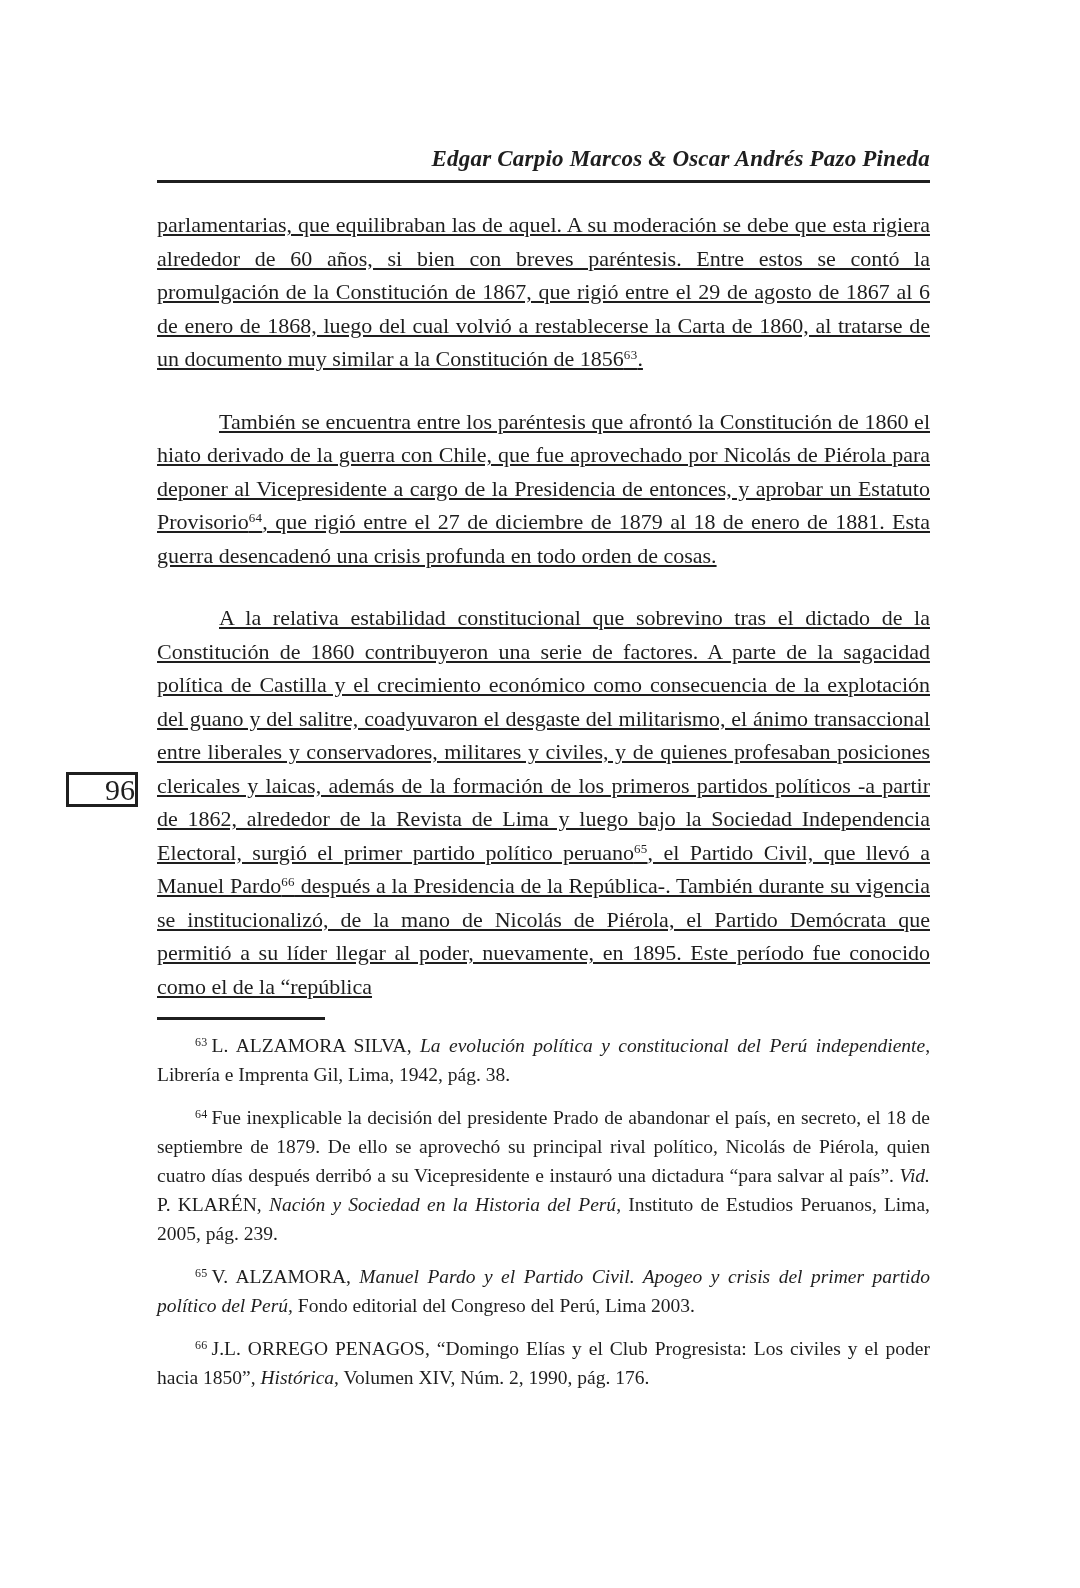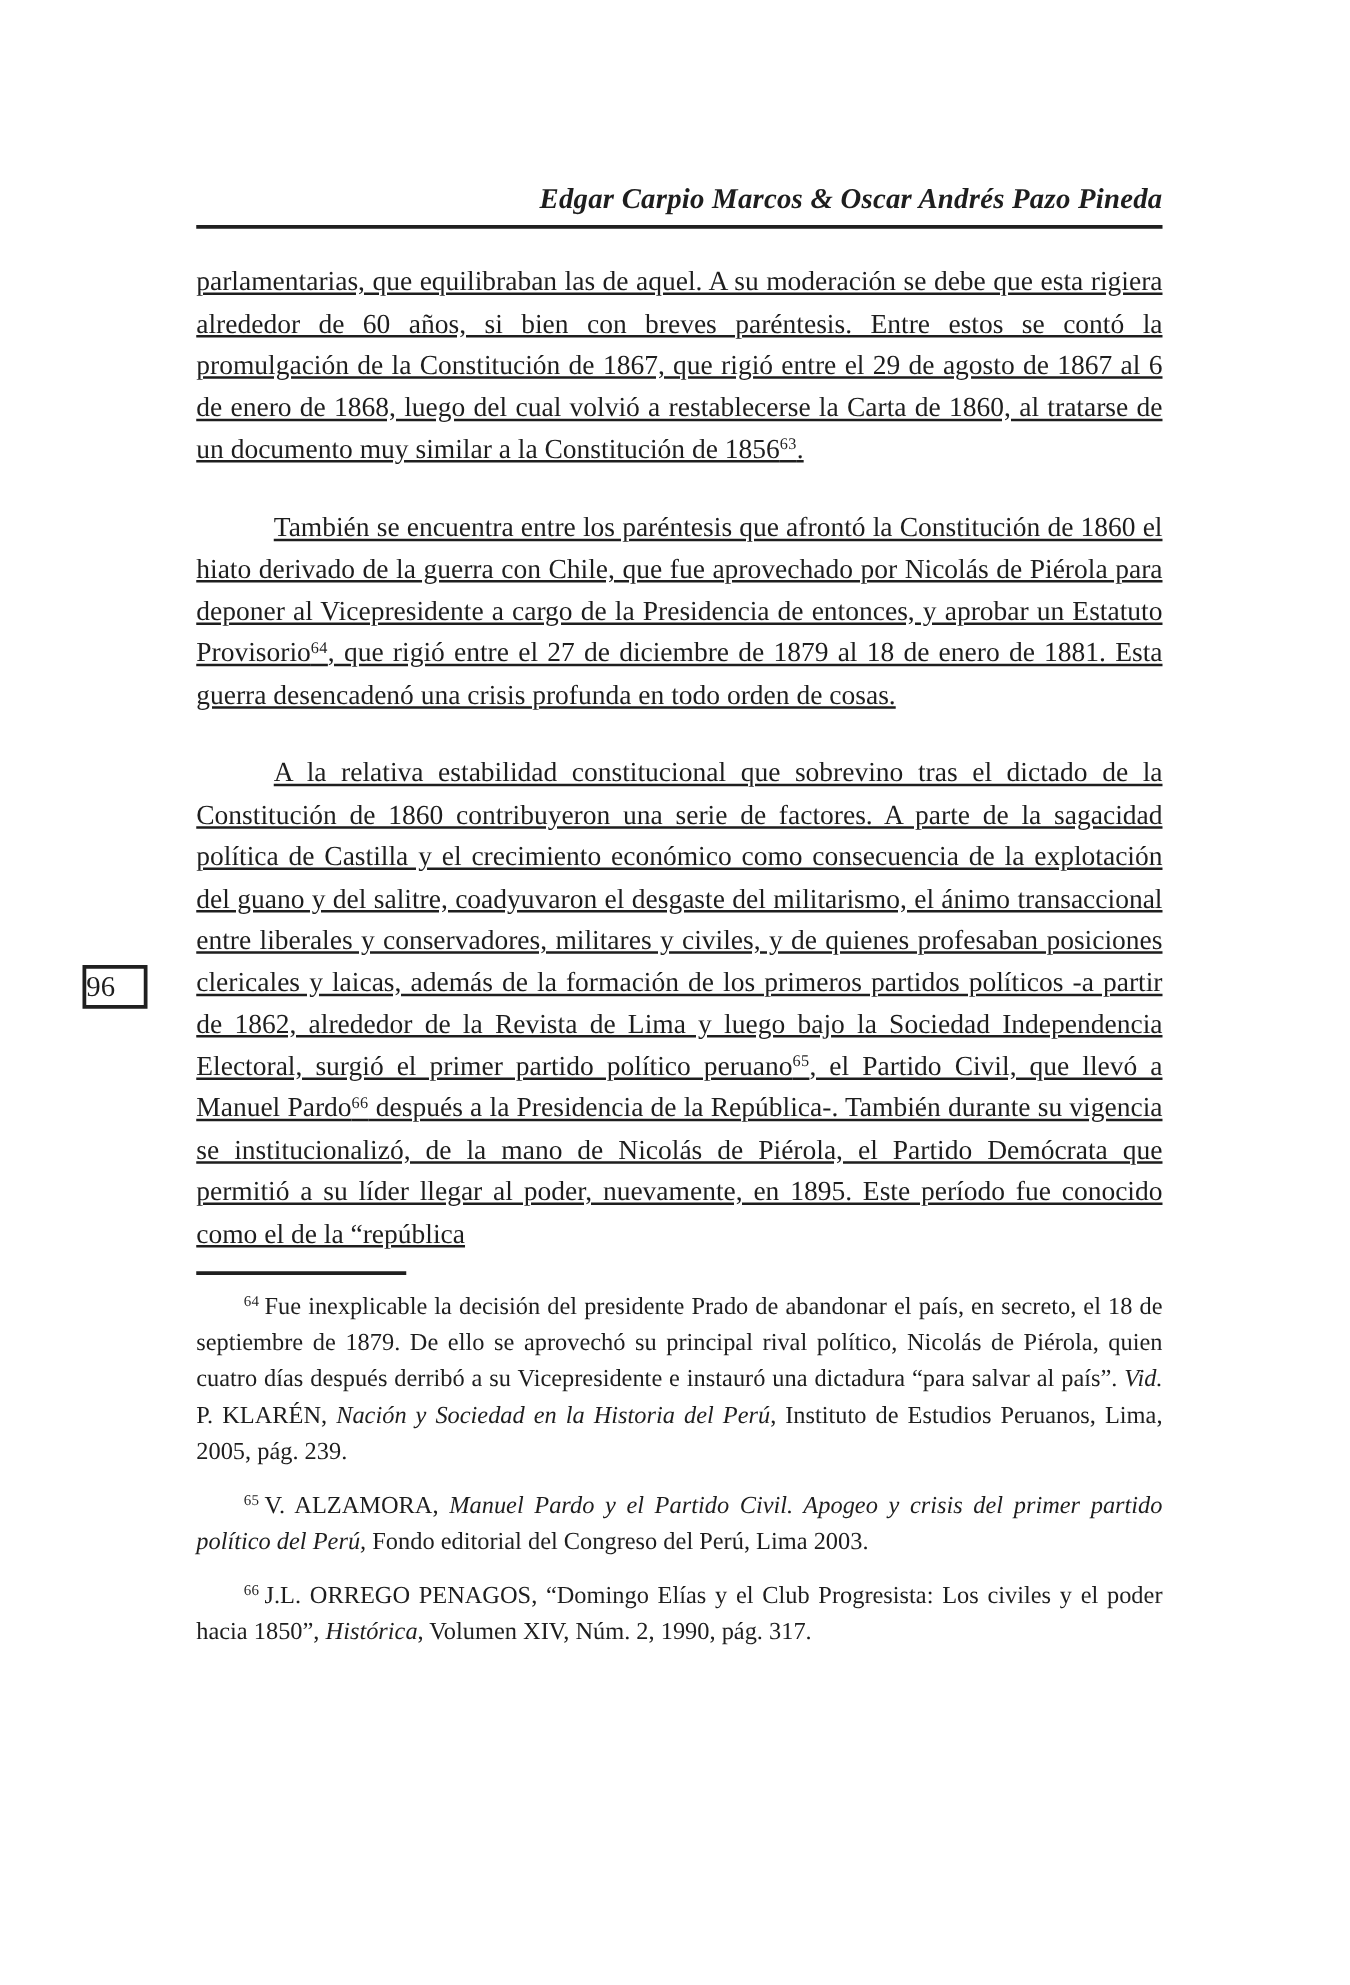--- a/index.html
+++ b/index.html
@@ -78,23 +78,24 @@
     margin-right: 4px;
   }
   .it { font-style: italic; }
   .page-number-box {
     position: absolute;
     left: 66px;
     top: 772px;
     width: 46px;
     height: 29px;
     border: 3px solid #1f1f1f;
-    font-size: 23px;
+    font-size: 30px;
     line-height: 29px;
-    text-align: left;
+    text-align: right;
+    padding-left: 20px;
   }
 </style>
 </head>
 <body>
 
 <div class="page">
 
   <div class="page-number-box">
     <span>96</span>
   </div>
@@ -113,23 +114,24 @@
       <p class="body-para indented"><span>También se encuentra entre los paréntesis que afrontó la Constitución de 1860 el hiato derivado de la guerra con Chile, que fue aprovechado por Nicolás de Piérola para deponer al Vicepresidente a cargo de la Presidencia de entonces, y aprobar un Estatuto Provisorio</span><sup class="note-ref">64</sup><span>, que rigió entre el 27 de diciembre de 1879 al 18 de enero de 1881. Esta guerra desencadenó una crisis profunda en todo orden de cosas.</span></p>
 
       <p class="body-para indented"><span>A la relativa estabilidad constitucional que sobrevino tras el dictado de la Constitución de 1860 contribuyeron una serie de factores. A parte de la sagacidad política de Castilla y el crecimiento económico como consecuencia de la explotación del guano y del salitre, coadyuvaron el desgaste del militarismo, el ánimo transaccional entre liberales y conservadores, militares y civiles, y de quienes profesaban posiciones clericales y laicas, además de la formación de los primeros partidos políticos -a partir de 1862, alrededor de la Revista de Lima y luego bajo la Sociedad Independencia Electoral, surgió el primer partido político peruano</span><sup class="note-ref">65</sup><span>, el Partido Civil, que llevó a Manuel Pardo</span><sup class="note-ref">66</sup><span> después a la Presidencia de la República-. También durante su vigencia se institucionalizó, de la mano de Nicolás de Piérola, el Partido Demócrata que permitió a su líder llegar al poder, nuevamente, en 1895. Este período fue conocido como el de la “república</span></p>
 
     </div>
 
     <hr class="footnote-rule">
 
     <div class="footnotes">
 
+      <p class="footnote"><sup class="fn-marker">63</sup><span>L. ALZAMORA SILVA, </span><span class="it">La evolución política y constitucional del Perú independiente</span><span>, Librería e Imprenta Gil, Lima, 1942, pág. 38.</span></p>
 
       <p class="footnote"><sup class="fn-marker">64</sup><span>Fue inexplicable la decisión del presidente Prado de abandonar el país, en secreto, el 18 de septiembre de 1879. De ello se aprovechó su principal rival político, Nicolás de Piérola, quien cuatro días después derribó a su Vicepresidente e instauró una dictadura “para salvar al país”. </span><span class="it">Vid.</span><span> P. KLARÉN, </span><span class="it">Nación y Sociedad en la Historia del Perú</span><span>, Instituto de Estudios Peruanos, Lima, 2005, pág. 239.</span></p>
 
       <p class="footnote"><sup class="fn-marker">65</sup><span>V. ALZAMORA, </span><span class="it">Manuel Pardo y el Partido Civil. Apogeo y crisis del primer partido político del Perú,</span><span> Fondo editorial del Congreso del Perú, Lima 2003.</span></p>
 
-      <p class="footnote"><sup class="fn-marker">66</sup><span>J.L. ORREGO PENAGOS, “Domingo Elías y el Club Progresista: Los civiles y el poder hacia 1850”, </span><span class="it">Histórica</span><span>, Volumen XIV, Núm. 2, 1990, pág. 317.</span></p>
+      <p class="footnote"><sup class="fn-marker">66</sup><span>J.L. ORREGO PENAGOS, “Domingo Elías y el Club Progresista: Los civiles y el poder hacia 1850”, </span><span class="it">Histórica</span><span>, Volumen XIV, Núm. 2, 1990, pág. 176.</span></p>
 
     </div>
 
   </div>
 </div>
 
 </body></html>

